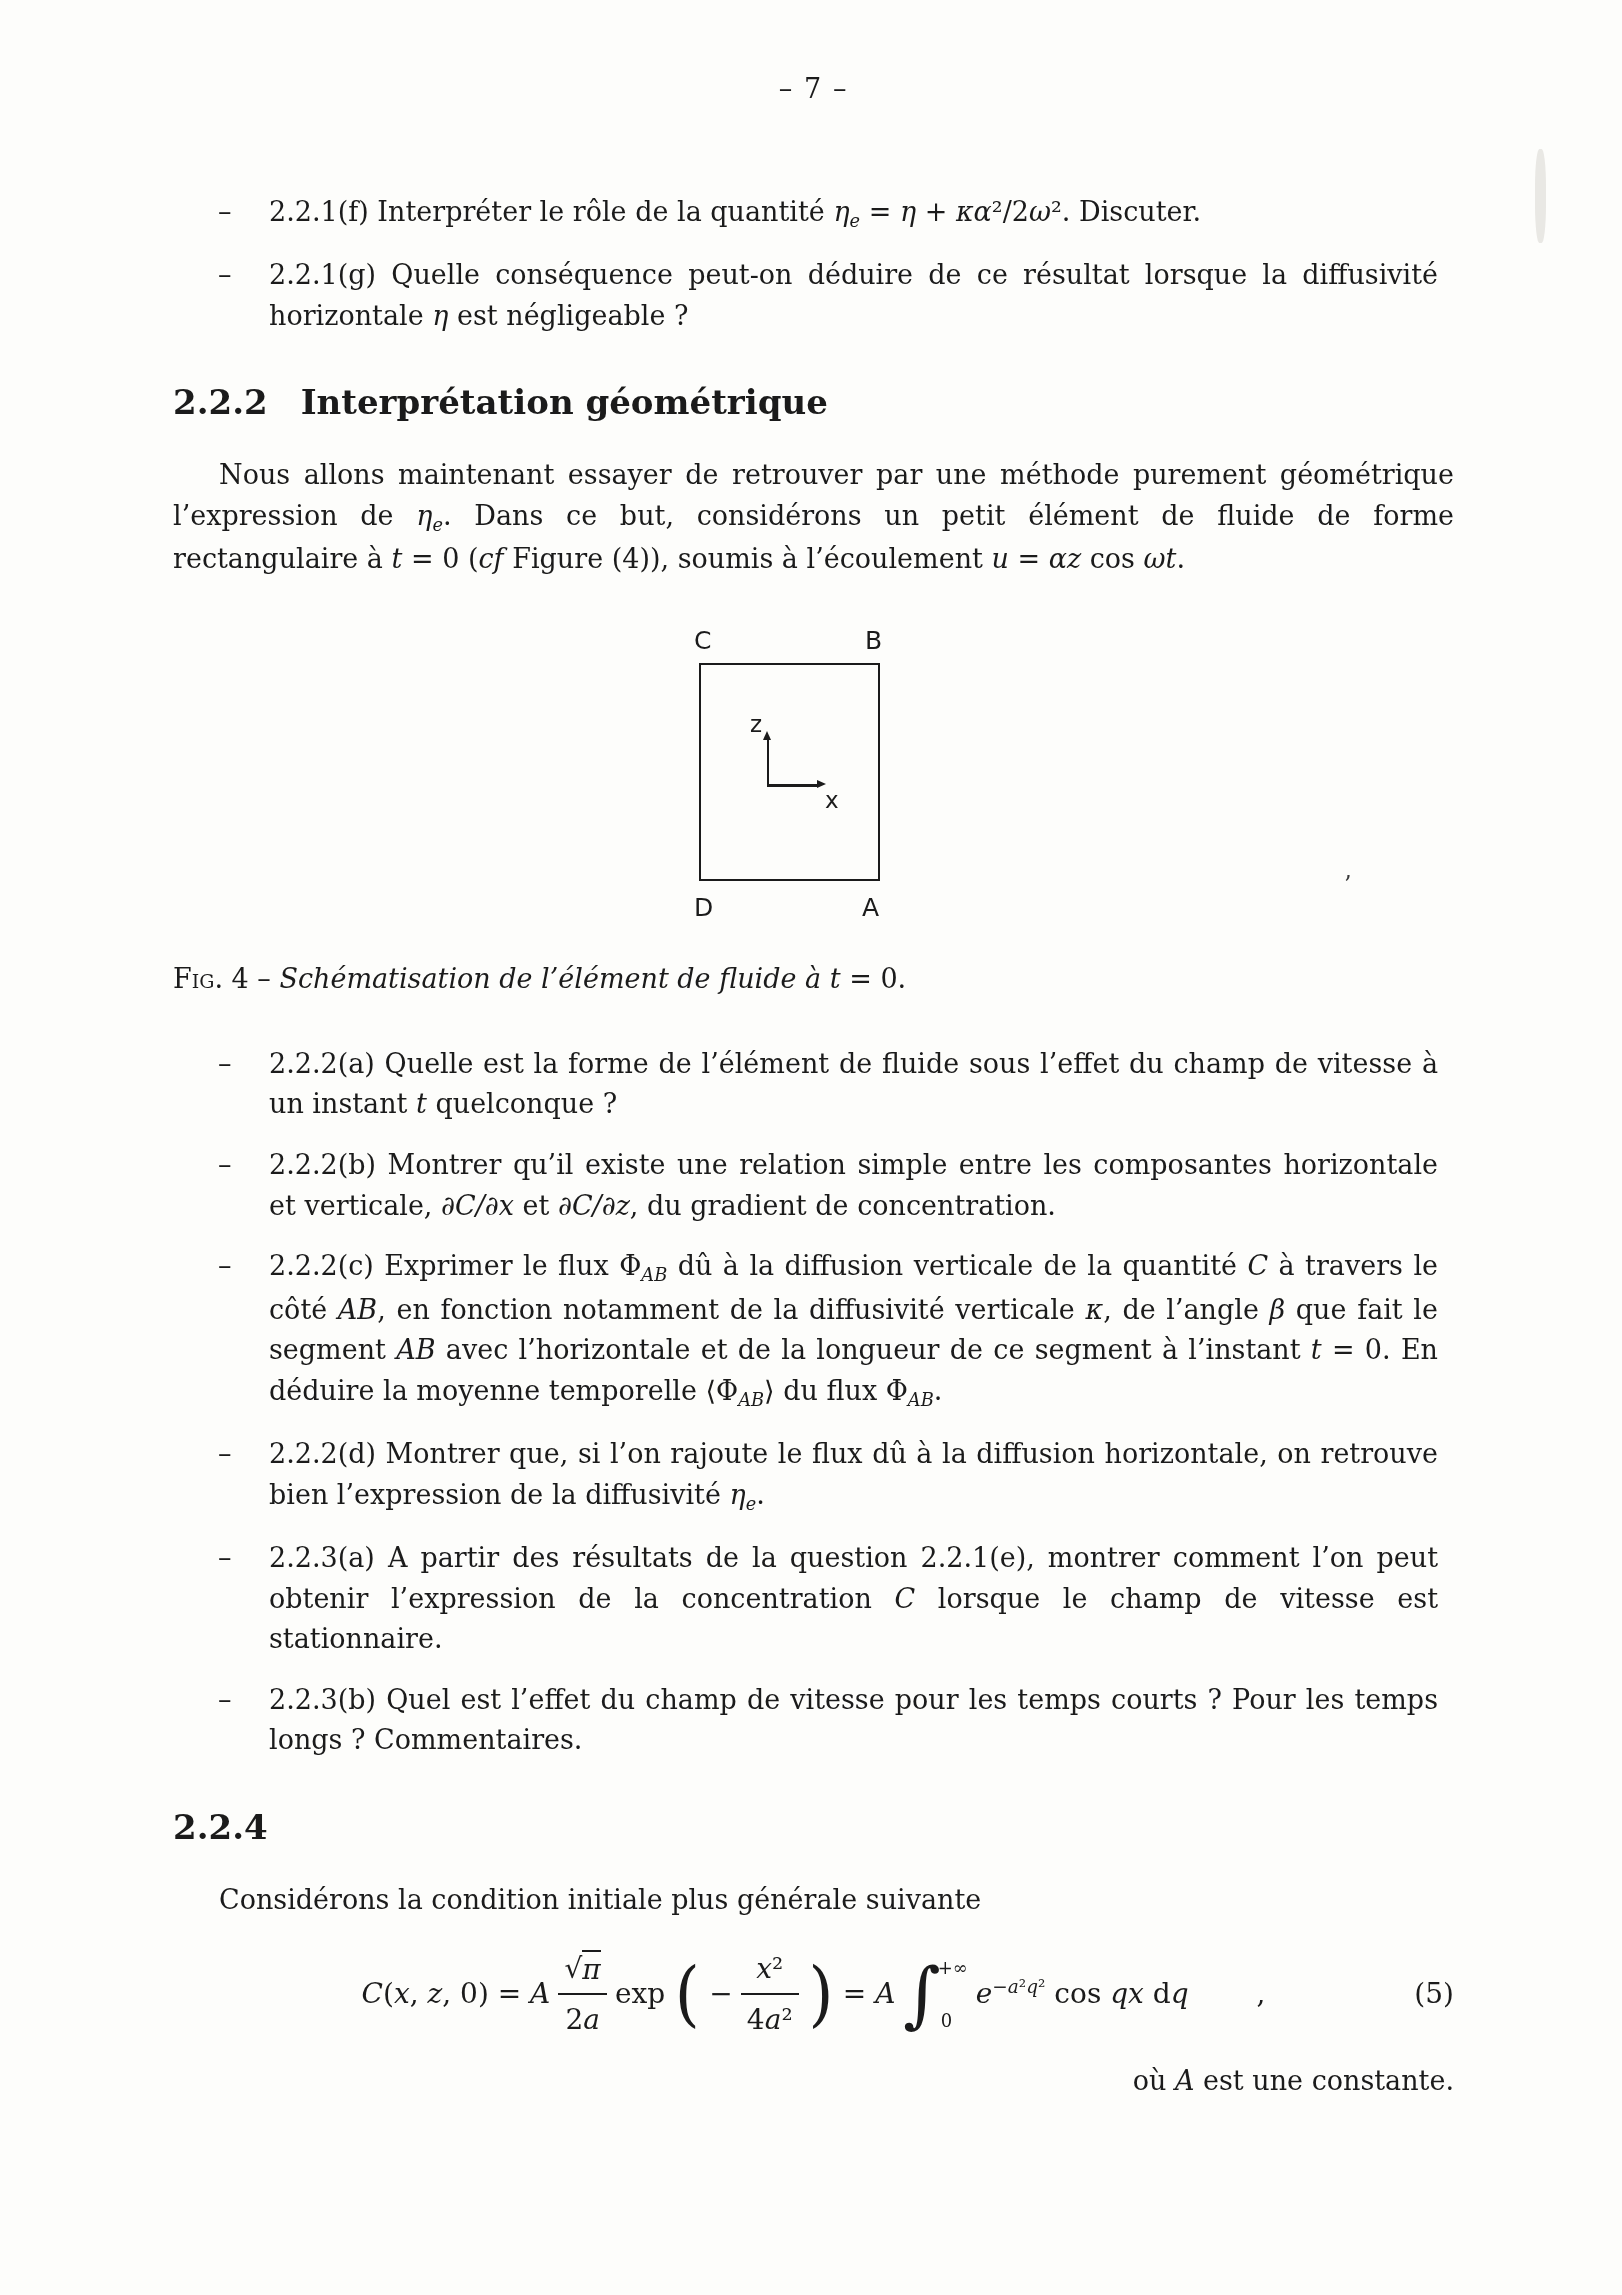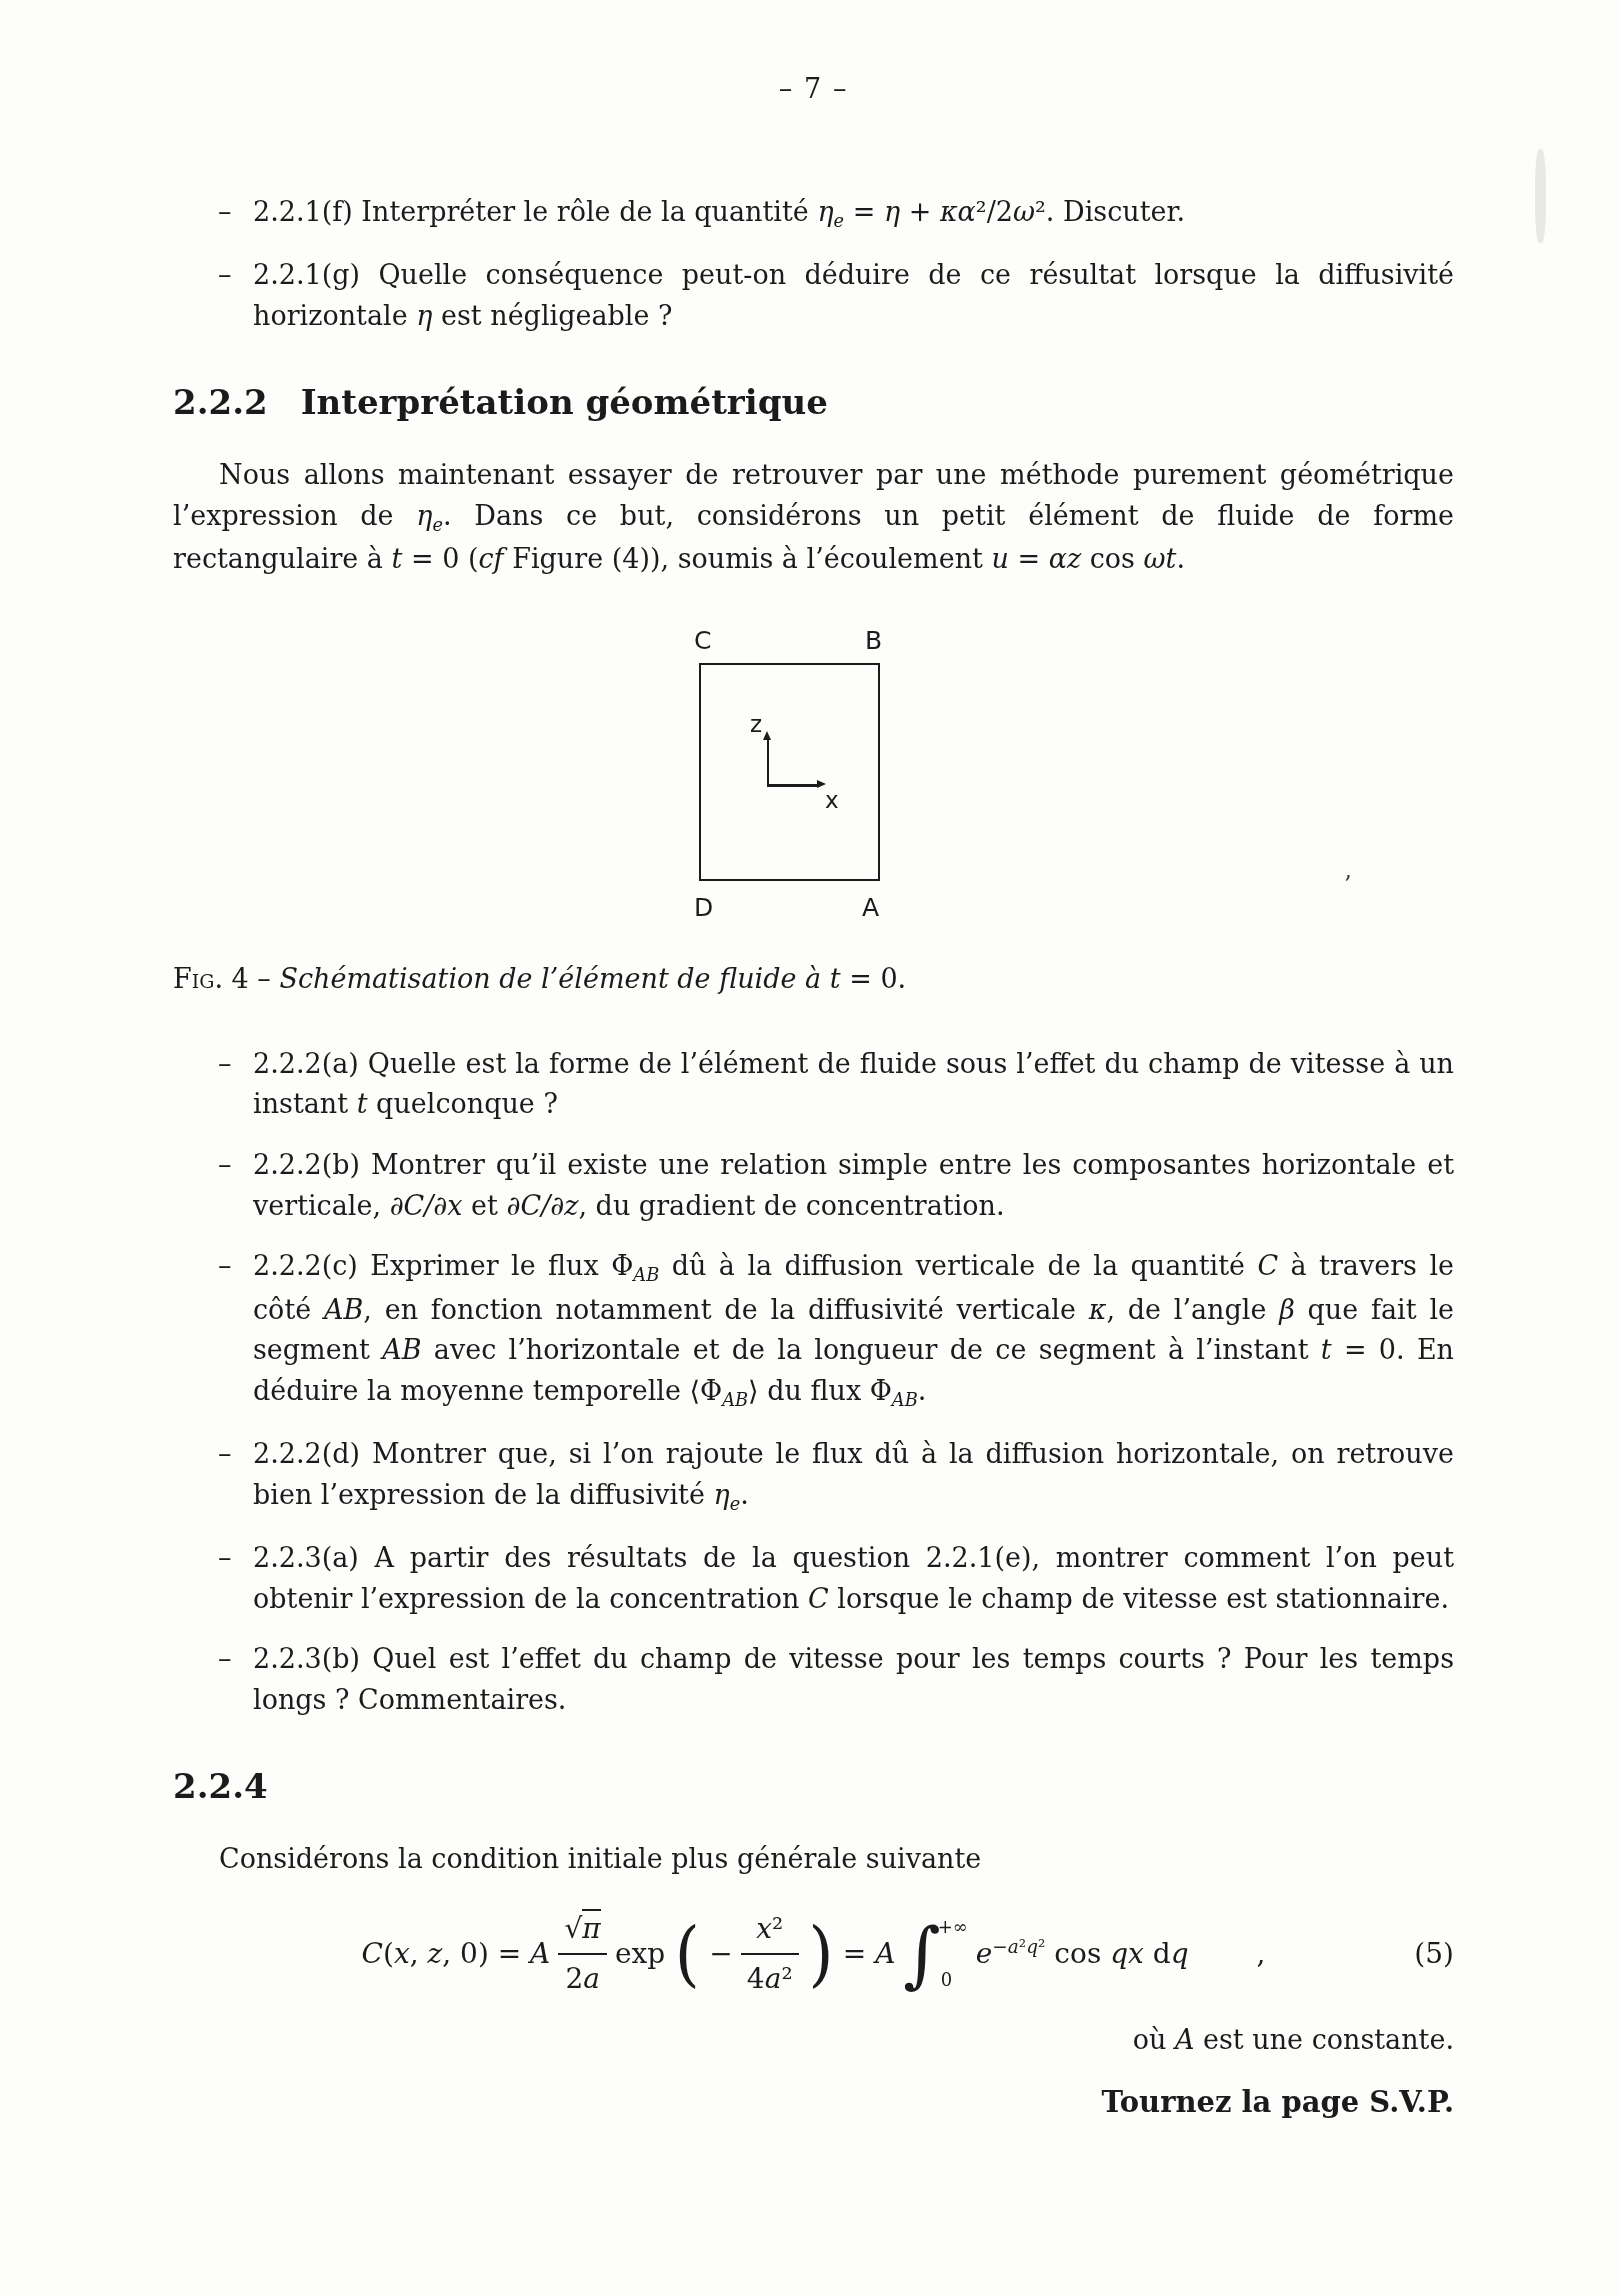--- a/index.html
+++ b/index.html
@@ -34,21 +34,21 @@
     margin-left: 45px;
     padding-left: 35px;
     margin-bottom: 20.4px;
     text-align: justify;
   }
   .qitem .dash {
     position: absolute;
     left: 0;
     top: 0;
   }
-  .qitem p { margin: 0; }
+  .qitem p { margin: 16px; }
   .sec-head {
     display: flex;
     gap: 33px;
     font-weight: bold;
     font-size: 34px;
     margin-top: 41px;
     margin-bottom: 27px;
   }
   .para {
     margin: 0 0 7.9px 0;
@@ -280,17 +280,16 @@
           </span>
         </span>
         <span><i>e</i><sup>−<i>a</i>²<i>q</i>²</sup> cos <i>qx</i> d<i>q</i></span>
         <span class="eq-comma">,</span>
       </span>
       <span class="eq-number">(5)</span>
     </div>
 
     <p class="after-eq">où <i>A</i> est une constante.</p>
 
-    <div class="turn-note">Tournez la page S.V.P.</div>
 
   </div>
 </div>
 
 
 </body></html>

